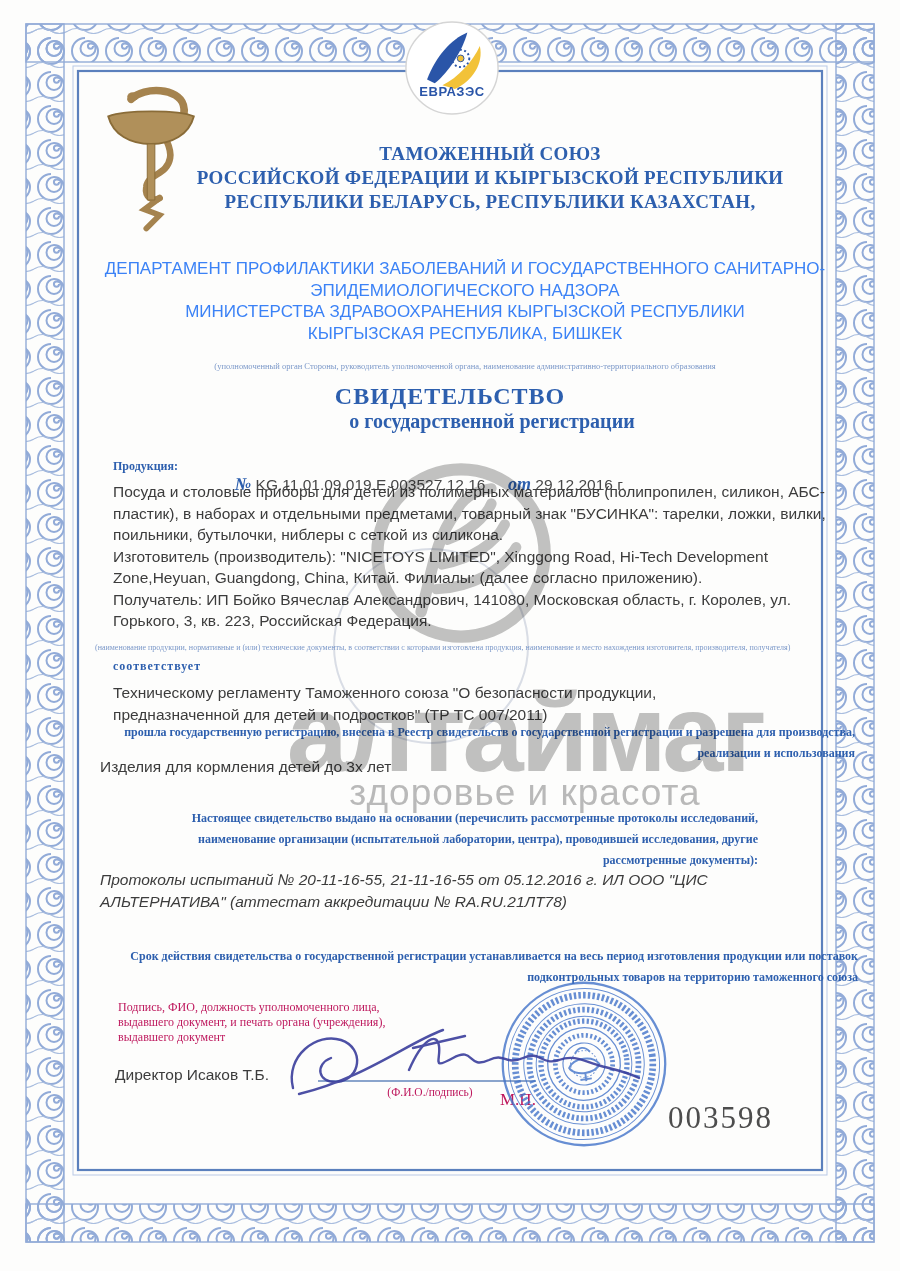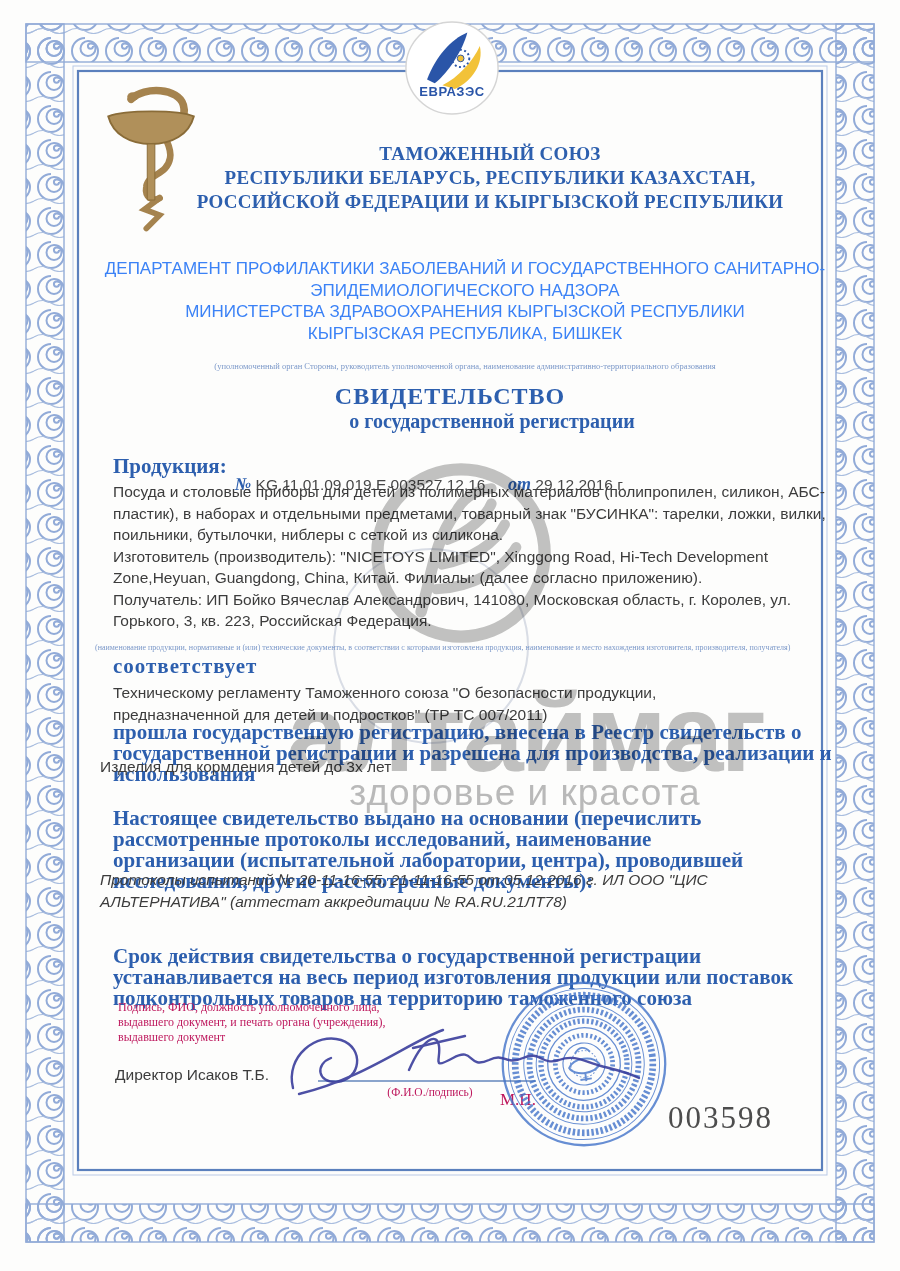--- a/index.html
+++ b/index.html
@@ -14,21 +14,21 @@
   .header-block{left:120px;top:142px;width:740px;z-index:2;font-size:19px;line-height:24px;letter-spacing:.3px;}
   .authority-block{left:85px;top:258px;width:760px;z-index:2;font-size:17px;line-height:21.5px;color:#3b82f6;}
   .tiny-caption{font-family:"Liberation Serif","DejaVu Serif",serif;color:#7b98c9;font-size:8.5px;z-index:2;}
   .doc-title1{left:80px;top:383px;width:740px;font-size:24px;letter-spacing:1px;z-index:2;}
   .doc-title2{left:76px;top:410px;width:832px;font-size:20px;z-index:2;}
   .numline{left:80px;top:434px;width:700px;text-align:center;z-index:2;font-size:16px;margin-top:40px;}
   .numline .lab{font-family:"Liberation Serif","DejaVu Serif",serif;font-style:italic;font-weight:bold;color:#2d5fae;font-size:18px;}
   .numline .val{color:#474747;font-size:15.5px;}
   .para{font-size:15.5px;line-height:21.5px;white-space:pre-line;z-index:2;}
   .bluepara{font-family:"Liberation Serif","DejaVu Serif",serif;font-weight:bold;color:#2d5fae;
-            font-size:21px;line-height:21px;z-index:2;}
+            font-size:12px;line-height:21px;z-index:2;text-align:right;}
   
   .wm-text1{left:235px;top:678px;width:580px;text-align:center;font-size:110px;font-weight:bold;
             color:#777;opacity:.45;mix-blend-mode:multiply;letter-spacing:-3px;z-index:3;line-height:110px;}
   .wm-text2{left:250px;top:772px;width:550px;text-align:center;font-size:37px;color:#8e8e8e;opacity:.6;
             mix-blend-mode:multiply;z-index:3;letter-spacing:1px;}
   .wm-circle2{left:333px;top:548px;width:192px;height:192px;border:2px solid rgba(150,160,185,.35);
               border-radius:50%;z-index:1;}
   
   .sig-caption{left:118px;top:1000px;width:330px;font-size:12px;line-height:15px;white-space:pre-line;z-index:2;}
   .signer{left:115px;top:1066px;font-size:15.5px;z-index:2;}
@@ -76,22 +76,22 @@
       <path d="M76,39 C66,52 82,60 79,76 C76,94 56,92 54,106 C52,118 62,122 68,118" stroke-width="7"></path>
       <path d="M68,118 L52,130 L68,136 L54,150" stroke-width="6"></path>
     </g>
     <ellipse cx="40" cy="11" rx="6" ry="4.5" fill="#a5834e"></ellipse>
     <path d="M14,32 C32,25 88,25 104,32 C99,51 81,61 59,61 C37,61 19,51 14,32 Z" fill="#b0905a" stroke="#8a6c38" stroke-width="2"></path>
     <path d="M55,61 L55,120 L63,120 L63,61 Z" fill="#b0905a" stroke="#8a6c38" stroke-width="1"></path>
   </svg>
 
   <div class="abs header-block blue-serif-bold center">
     <div>ТАМОЖЕННЫЙ СОЮЗ</div>
+    <div>РОССИЙСКОЙ ФЕДЕРАЦИИ И КЫРГЫЗСКОЙ РЕСПУБЛИКИ</div>
     <div>РЕСПУБЛИКИ БЕЛАРУСЬ, РЕСПУБЛИКИ КАЗАХСТАН,</div>
-    <div>РОССИЙСКОЙ ФЕДЕРАЦИИ И КЫРГЫЗСКОЙ РЕСПУБЛИКИ</div>
   </div>
 
   <div class="abs authority-block center">
     <div>ДЕПАРТАМЕНТ ПРОФИЛАКТИКИ ЗАБОЛЕВАНИЙ И ГОСУДАРСТВЕННОГО САНИТАРНО-</div>
     <div>ЭПИДЕМИОЛОГИЧЕСКОГО НАДЗОРА</div>
     <div>МИНИСТЕРСТВА ЗДРАВООХРАНЕНИЯ КЫРГЫЗСКОЙ РЕСПУБЛИКИ</div>
     <div>КЫРГЫЗСКАЯ РЕСПУБЛИКА, БИШКЕК</div>
   </div>
   <div class="abs tiny-caption center" style="left:85px;top:361px;width:760px;">(уполномоченный орган Стороны, руководитель уполномоченной органа, наименование административно-территориального образования</div>
 

